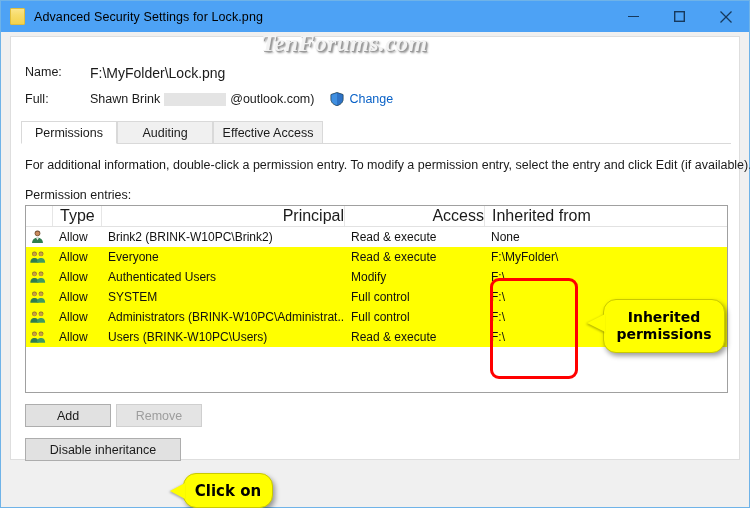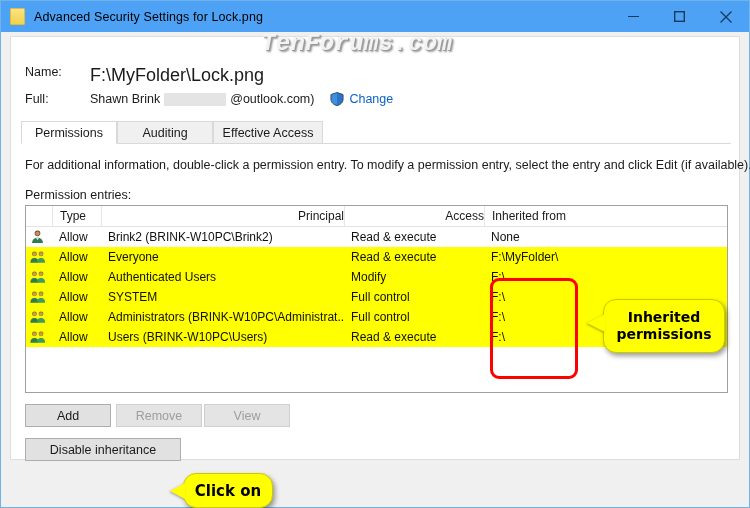--- a/index.html
+++ b/index.html
@@ -34,21 +34,21 @@
     position:absolute;top:0;height:31px;width:45px;
     display:flex;align-items:center;justify-content:center;
     color:#0c2a45;
   }
   #btn-min{right:93px;}
   #btn-max{right:47px;}
   #btn-close{right:1px;}
   
   #watermark{
     position:absolute;left:260px;top:29px;
-    font-family:Liberation Mono, monospace;
+    font-family:Liberation Serif, serif;
     font-size:24px;font-weight:bold;font-style:italic;
     color:#f3f3f3;
     text-shadow:1px 1px 0 #9a9a9a,2px 2px 2px rgba(90,90,90,.65);
     letter-spacing:.3px;
     z-index:40;pointer-events:none;
     white-space:nowrap;
   }
   
   #client{
     position:absolute;left:0;top:31px;width:748px;height:475px;
@@ -58,21 +58,21 @@
     position:absolute;left:9px;top:4px;width:730px;height:424px;
     background:#ffffff;
     border:1px solid #dedede;
     box-sizing:border-box;
   }
   
   .info-label{
     position:absolute;left:14px;font-size:12.5px;color:#1a1a1a;
   }
   .info-value{
-    position:absolute;left:79px;font-size:18px;color:#1a1a1a;white-space:nowrap;
+    position:absolute;left:79px;font-size:14px;color:#1a1a1a;white-space:nowrap;
   }
   #row-name-label{top:28px;}
   #row-name-value{top:28px;}
   #row-owner-label{top:55px;}
   #row-owner{position:absolute;left:79px;top:55px;display:flex;align-items:center;font-size:12.5px;color:#1a1a1a;white-space:nowrap;}
   #owner-redaction{
     display:inline-block;width:62px;height:13px;background:#e4e4e4;margin:0 4px;
     vertical-align:middle;
   }
   #shield-icon{margin:0 5px 0 16px;display:inline-flex;}
@@ -107,21 +107,21 @@
   #listview{
     position:absolute;left:14px;top:168px;width:703px;height:188px;
     border:1px solid #a0a0a0;background:#ffffff;box-sizing:border-box;
     overflow:hidden;
   }
   #lv-header{
     position:relative;height:20px;background:#ffffff;border-bottom:1px solid #e2e2e2;
   }
   .lv-col-head{
     position:absolute;top:0;height:20px;line-height:20px;
-    font-size:12px;color:#1a1a1a;padding-left:7px;box-sizing:border-box;
+    font-size:16px;color:#1a1a1a;padding-left:7px;box-sizing:border-box;
     border-left:1px solid #e6e6e6;
   }
   #col-icon{left:0;width:26px;border-left:none;}
   #col-type{left:26px;width:49px;}
   #col-principal{left:75px;width:243px;text-align:right;}
   #col-access{left:318px;width:140px;text-align:right;}
   #col-inherited{left:458px;width:243px;border-right:none;}
   .lv-row{
     position:relative;height:20px;line-height:20px;
   }
@@ -353,23 +353,20 @@
         <div class="tail"></div>
         <span>Inherited permissions</span>
       </div>
 
       <div class="btn" id="btn-add">
         <span>Add</span>
       </div>
       <div class="btn disabled" id="btn-remove">
         <span>Remove</span>
       </div>
-      <div class="btn disabled" id="btn-view">
-        <span>View</span>
-      </div>
       <div class="btn" id="btn-disable-inh">
         <span>Disable inheritance</span>
       </div>
 
       <div class="callout" id="callout-click">
         <div class="tail"></div>
         <span>Click on</span>
       </div>
 
     </div>

